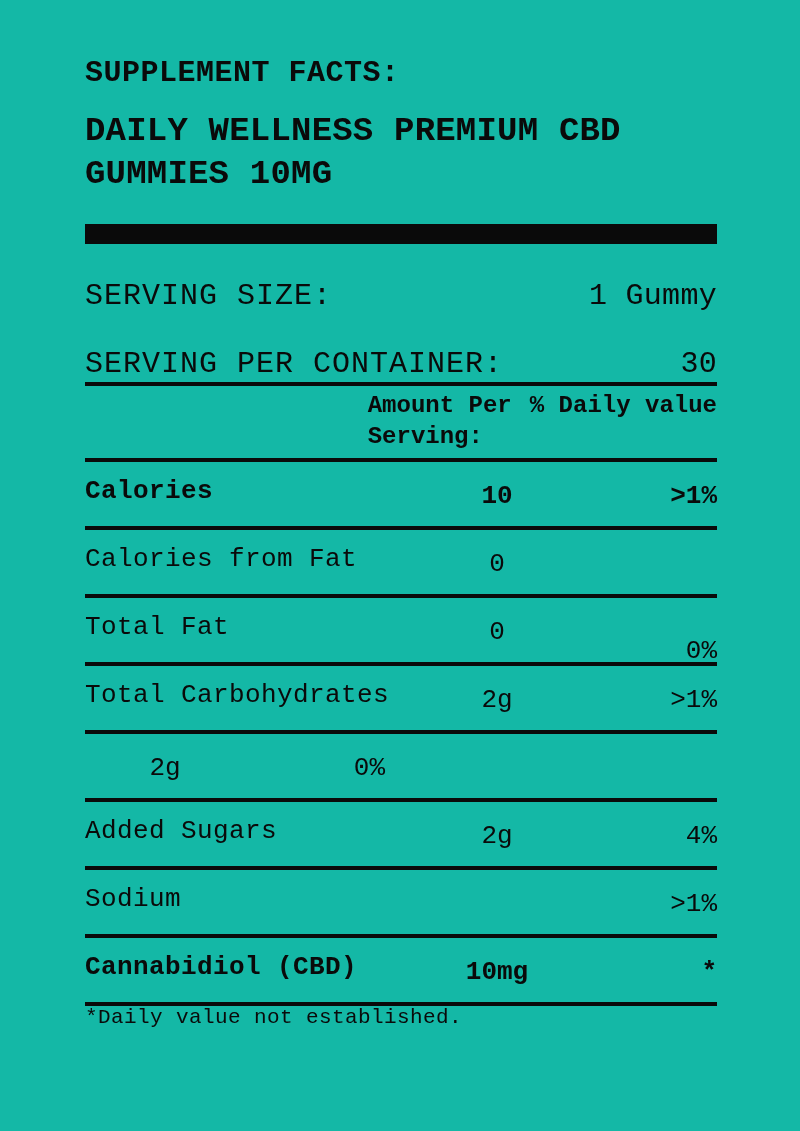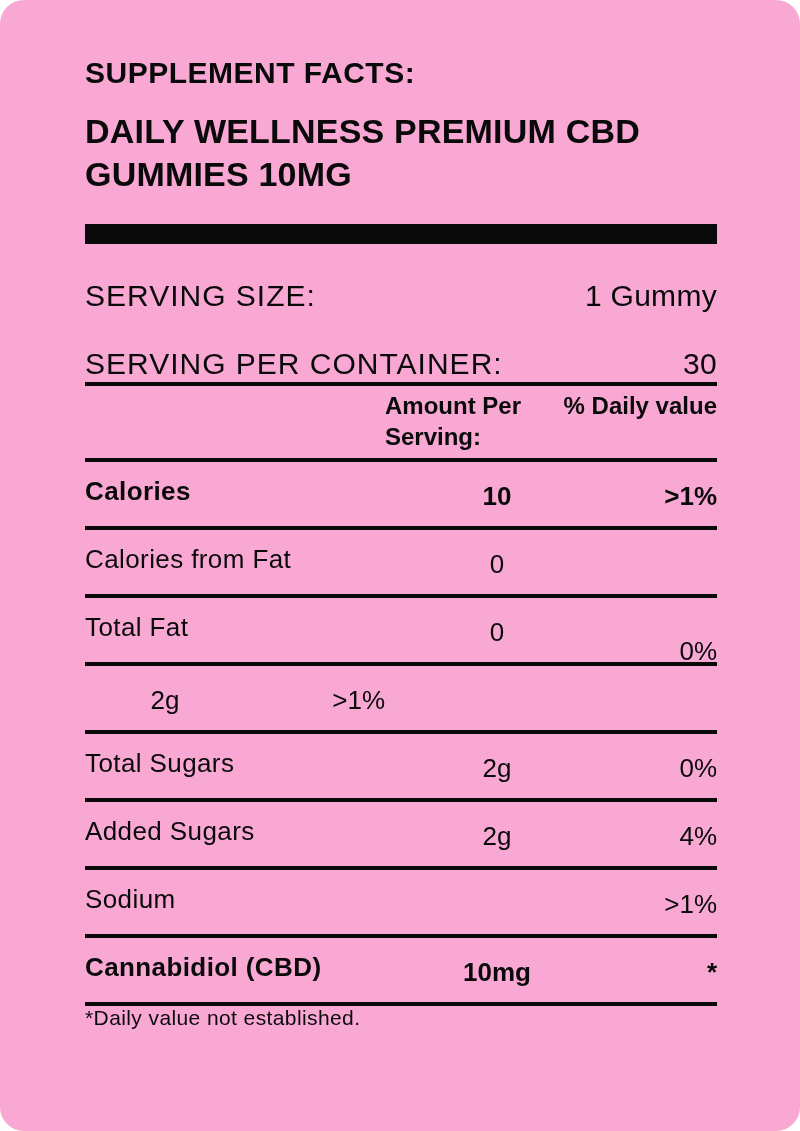--- a/index.html
+++ b/index.html
@@ -2,25 +2,24 @@
 <html><head>
 <meta charset="utf-8">
 <style>
   html, body { margin: 0; padding: 0; background: #ffffff; }
   .page {
     position: relative;
     width: 800px;
     height: 1131px;
     box-sizing: border-box;
     padding: 56px 83px 0 85px;
-    background: #f9a8d4;
+    background: #14b8a6;
     color: #0a0a0a;
-    font-family: Liberation Sans, sans-serif;
+    font-family: Liberation Mono, monospace;
     overflow: hidden;
-    border-radius: 24px;
   }
   .eyebrow {
     font-size: 30px;
     font-weight: 700;
     letter-spacing: 0.5px;
   }
   .title {
     margin-top: 20px;
     font-size: 34px;
     font-weight: 700;
@@ -135,26 +134,26 @@
     <span class="cell-pct"></span>
   </div>
 
   <div class="row">
     <span class="cell-label">Total Fat</span>
     <span class="cell-amount">0</span>
     <span class="cell-pct">0%</span>
   </div>
 
   <div class="row">
+    <span class="cell-label">Total Carbohydrates</span>
     <span class="cell-amount">2g</span>
     <span class="cell-pct">&gt;1%</span>
   </div>
 
   <div class="row">
-    <span class="cell-label">Total Sugars</span>
     <span class="cell-amount">2g</span>
     <span class="cell-pct">0%</span>
   </div>
 
   <div class="row">
     <span class="cell-label">Added Sugars</span>
     <span class="cell-amount">2g</span>
     <span class="cell-pct">4%</span>
   </div>
 

